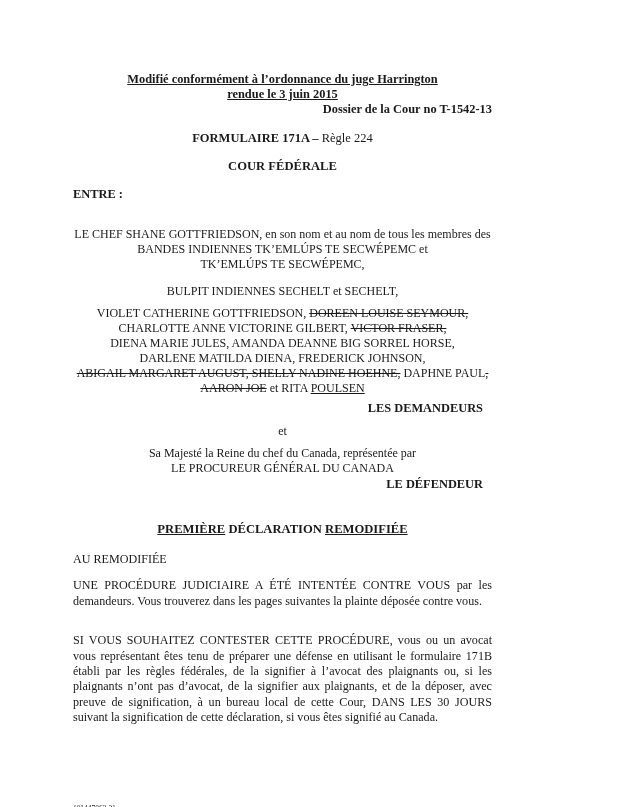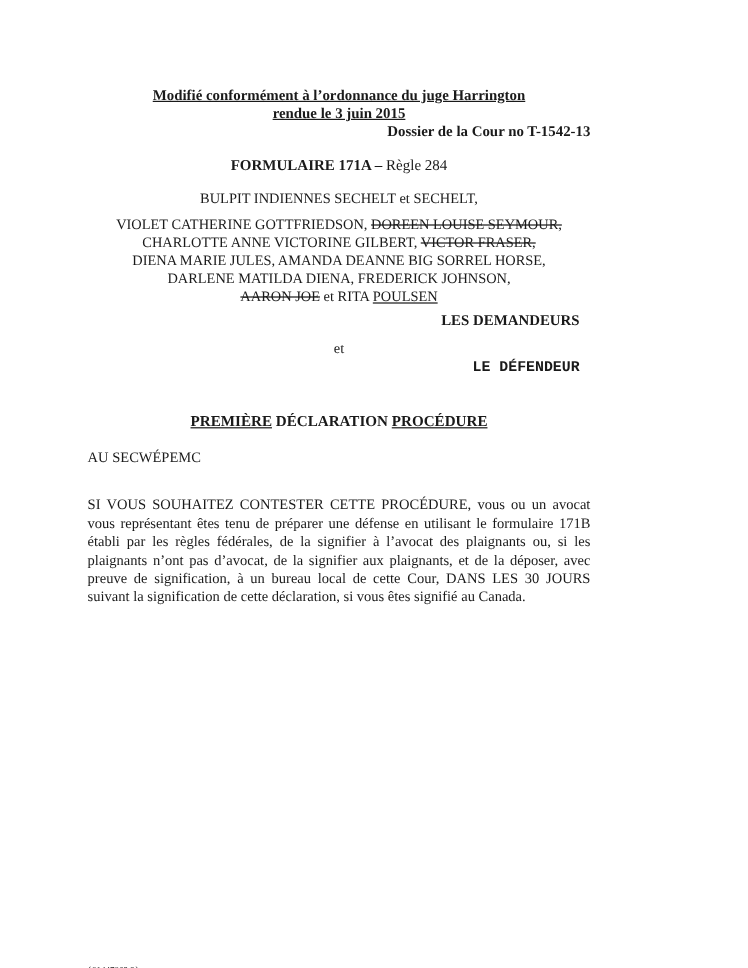--- a/index.html
+++ b/index.html
@@ -33,21 +33,21 @@
   .mt-title1 { margin-top: 16px; }
   .mt-form   { margin-top: 14px; }
   .mt-court  { margin-top: 13px; }
   .mt-entre  { margin-top: 13px; }
   .mt-band1  { margin-top: 25px; }
   .mt-band2  { margin-top: 12px; }
   .mt-indiv  { margin-top: 7px; }
   .mt-dem    { margin-top: 5px; }
   .mt-et     { margin-top: 8px; }
   .mt-crown  { margin-top: 7px; }
-  .mt-def    { margin-top: 1px; font-family: Liberation Mono, monospace; }
+  .mt-def    { margin-top: 1px; }
   .mt-decl   { margin-top: 30px; }
   .mt-audef  { margin-top: 15px; }
   .mt-par1   { margin-top: 11px; }
   .mt-par2   { margin-top: 24px; }
 
   .footer {
     position: absolute;
     left: 73px;
     right: 65px;
     top: 804px;
@@ -64,57 +64,72 @@
 <div class="page">
 
   <div>
     <div class="hdr-line center"><span class="u">Modifié conformément à l’ordonnance du juge Harrington</span></div>
     <div class="hdr-line center"><span class="u">rendue le 3 juin 2015</span></div>
     <div class="hdr-line right"><span>Dossier de la Cour no T-1542-13</span></div>
   </div>
 
 
   <div class="pline center mt-form" style="font-size:12.5px;">
-    <span class="bold">FORMULAIRE 171A – </span><span>Règle 284</span>
+    <span class="bold">FORMULAIRE 171A – </span><span>Règle 224</span>
   </div>
 
+  <div class="title-line center mt-court">COUR FÉDÉRALE</div>
 
+  <div class="hdr-line mt-entre">ENTRE :</div>
 
+  <div class="mt-band1">
+    <div class="pline center">LE CHEF SHANE GOTTFRIEDSON, en son nom et au nom de tous les membres des</div>
+    <div class="pline center">BANDES INDIENNES TK’EMLÚPS TE SECWÉPEMC et</div>
+    <div class="pline center">TK’EMLÚPS TE SECWÉPEMC,</div>
+  </div>
 
   <div class="mt-band2">
     <div class="pline center">BULPIT INDIENNES SECHELT et SECHELT,</div>
   </div>
 
   <div class="mt-indiv">
     <div class="pline center">
       <span>VIOLET CATHERINE GOTTFRIEDSON, </span><span class="strike">DOREEN LOUISE SEYMOUR,</span>
     </div>
     <div class="pline center">
       <span>CHARLOTTE ANNE VICTORINE GILBERT, </span><span class="strike">VICTOR FRASER,</span>
     </div>
     <div class="pline center">DIENA MARIE JULES, AMANDA DEANNE BIG SORREL HORSE,</div>
     <div class="pline center">DARLENE MATILDA DIENA, FREDERICK JOHNSON,</div>
     <div class="pline center">
+      <span class="strike">ABIGAIL MARGARET AUGUST, SHELLY NADINE HOEHNE,</span><span> DAPHNE PAUL</span><span class="strike">,</span>
+    </div>
+    <div class="pline center">
       <span class="strike">AARON JOE</span><span> et RITA </span><span class="u">POULSEN</span>
     </div>
   </div>
 
   <div class="role-label right mt-dem">LES DEMANDEURS</div>
 
   <div class="pline center mt-et">et</div>
 
+  <div class="mt-crown">
+    <div class="pline center">Sa Majesté la Reine du chef du Canada, représentée par</div>
+    <div class="pline center">LE PROCUREUR GÉNÉRAL DU CANADA</div>
+  </div>
 
   <div class="role-label right mt-def">LE DÉFENDEUR</div>
 
   <div class="title-line center mt-decl">
-    <span class="u">PREMIÈRE</span><span> DÉCLARATION </span><span class="u">PROCÉDURE</span>
+    <span class="u">PREMIÈRE</span><span> DÉCLARATION </span><span class="u">REMODIFIÉE</span>
   </div>
 
-  <div class="body-par mt-audef" style="text-align:left;">AU SECWÉPEMC</div>
+  <div class="body-par mt-audef" style="text-align:left;">AU REMODIFIÉE</div>
 
+  <div class="body-par mt-par1">UNE PROCÉDURE JUDICIAIRE A ÉTÉ INTENTÉE CONTRE VOUS par les demandeurs. Vous trouverez dans les pages suivantes la plainte déposée contre vous.</div>
 
   <div class="body-par mt-par2">SI VOUS SOUHAITEZ CONTESTER CETTE PROCÉDURE, vous ou un avocat vous représentant êtes tenu de préparer une défense en utilisant le formulaire 171B établi par les règles fédérales, de la signifier à l’avocat des plaignants ou, si les plaignants n’ont pas d’avocat, de la signifier aux plaignants, et de la déposer, avec preuve de signification, à un bureau local de cette Cour, DANS LES 30 JOURS suivant la signification de cette déclaration, si vous êtes signifié au Canada.</div>
 
   <div class="footer">
     <span class="doc-number">{01447063.2}</span>
     <span class="page-number">182</span>
   </div>
 
 </div>
 

